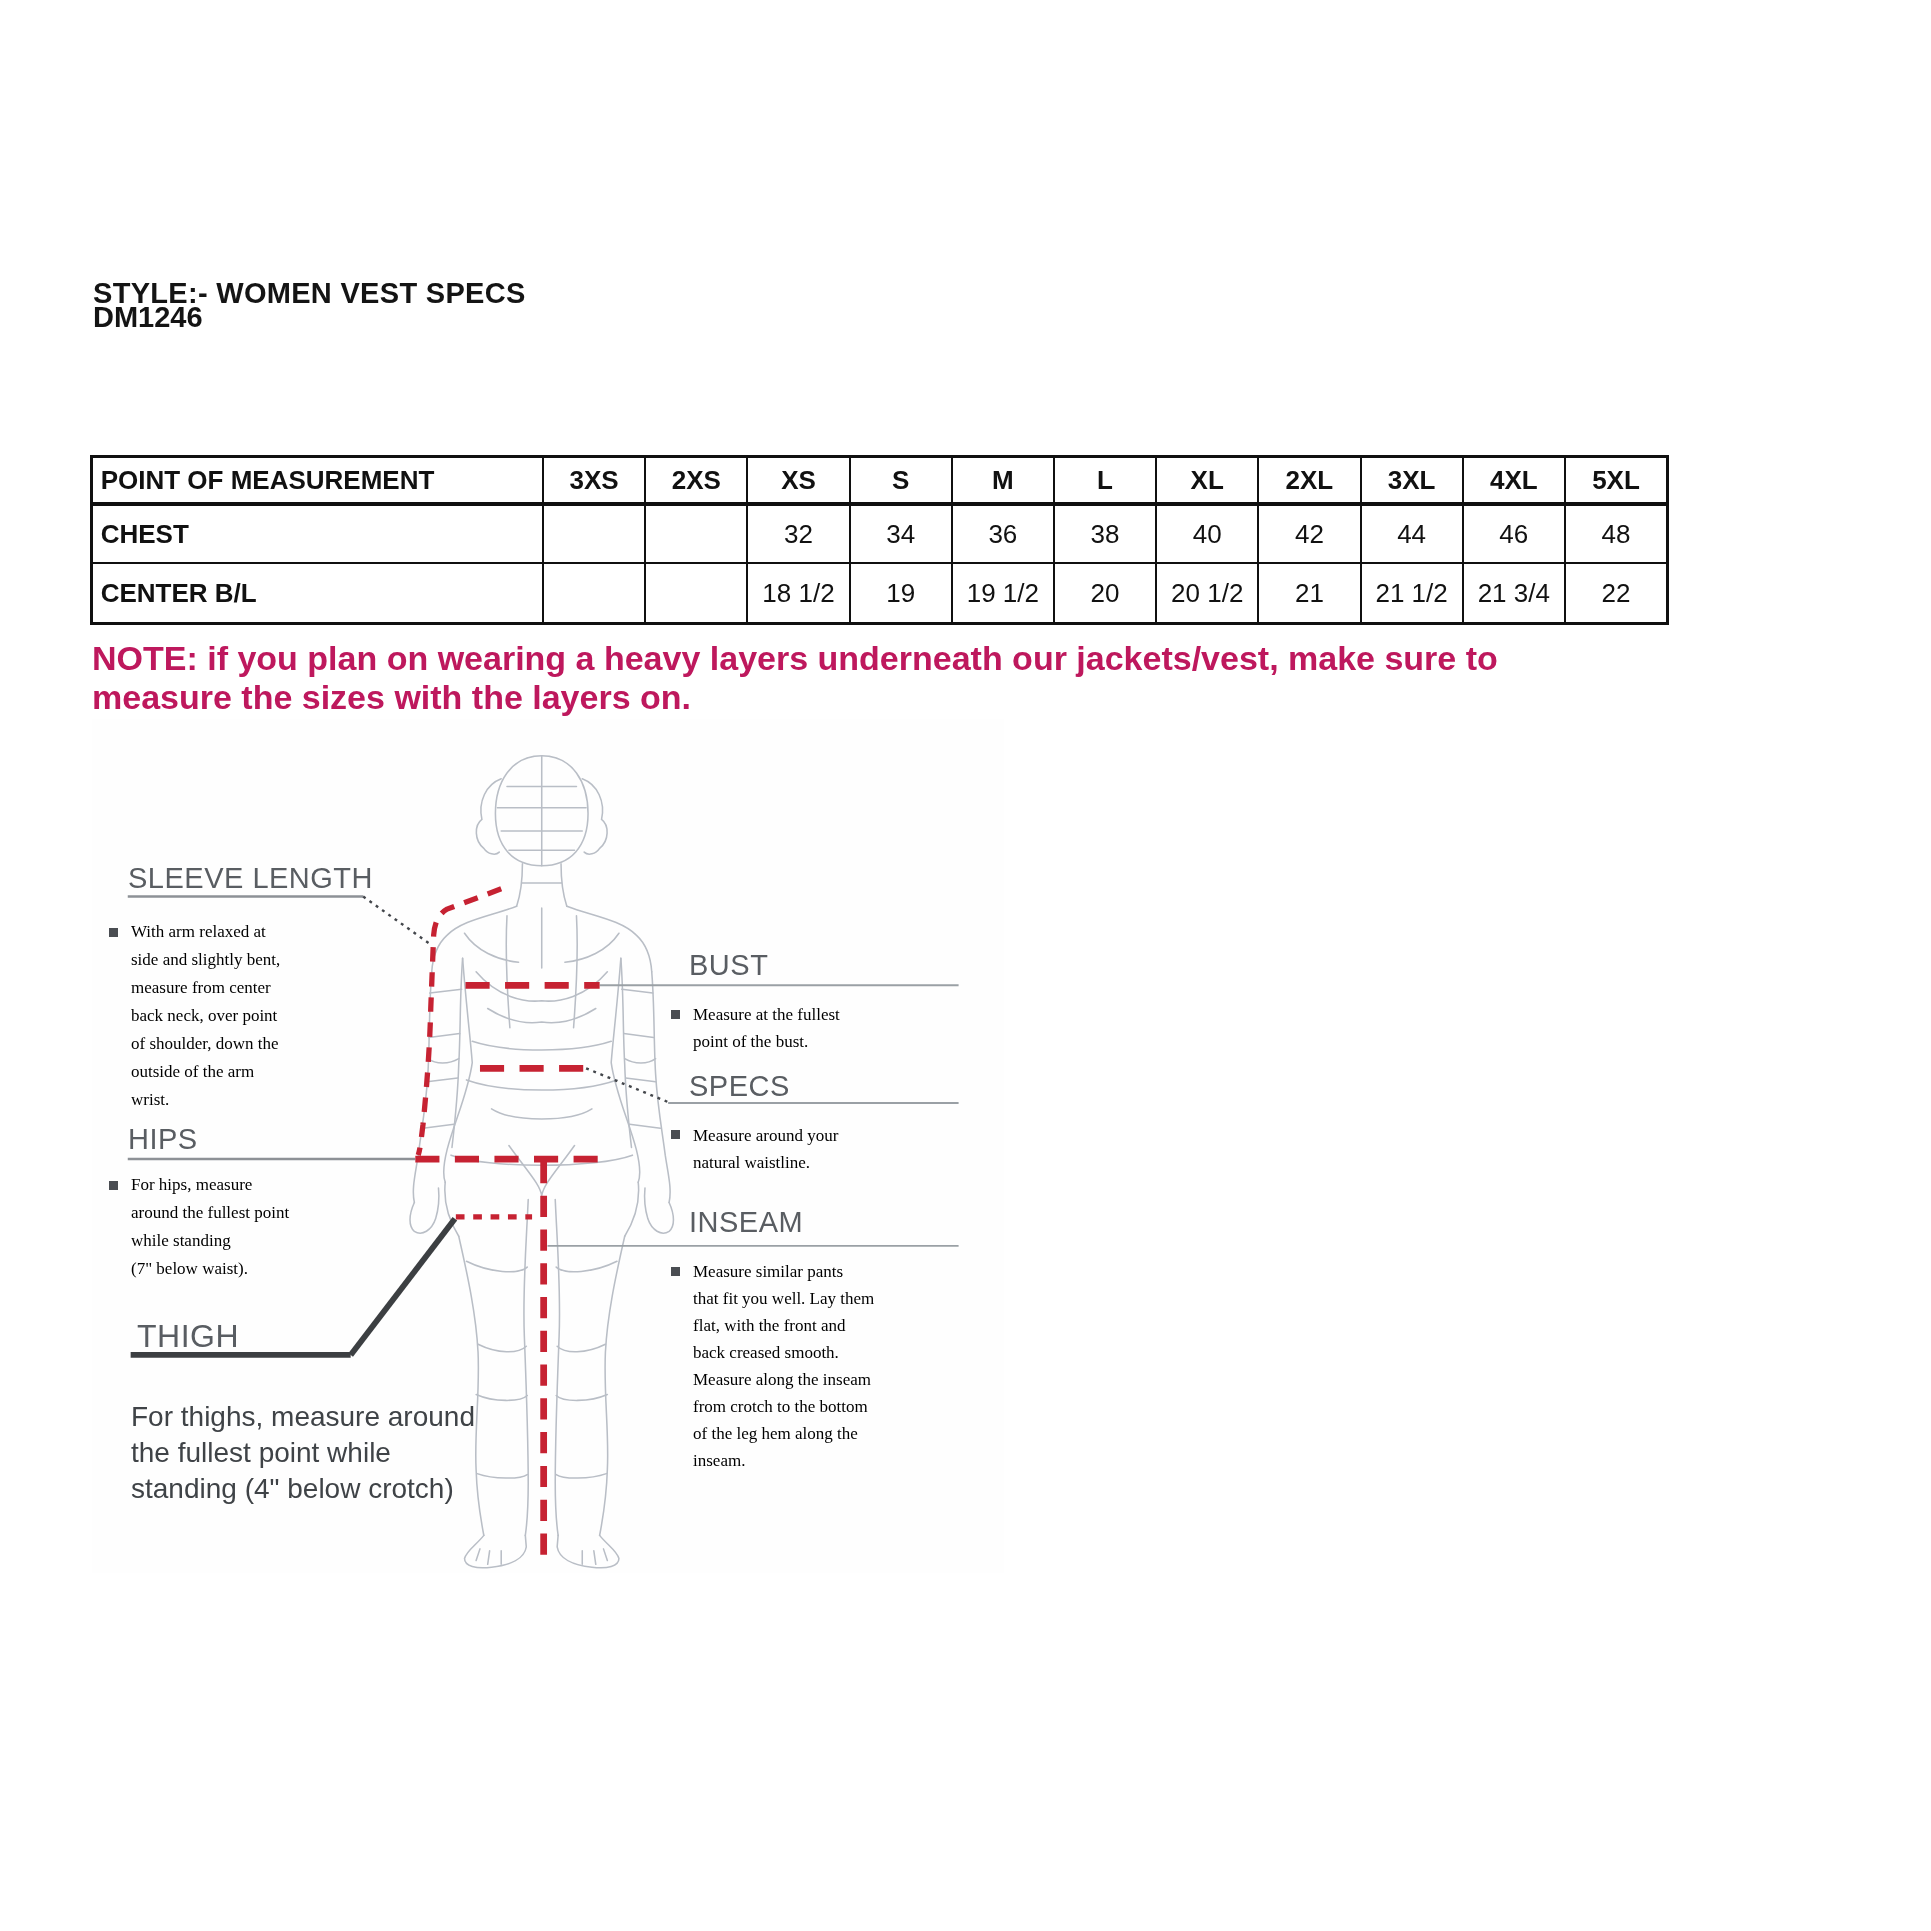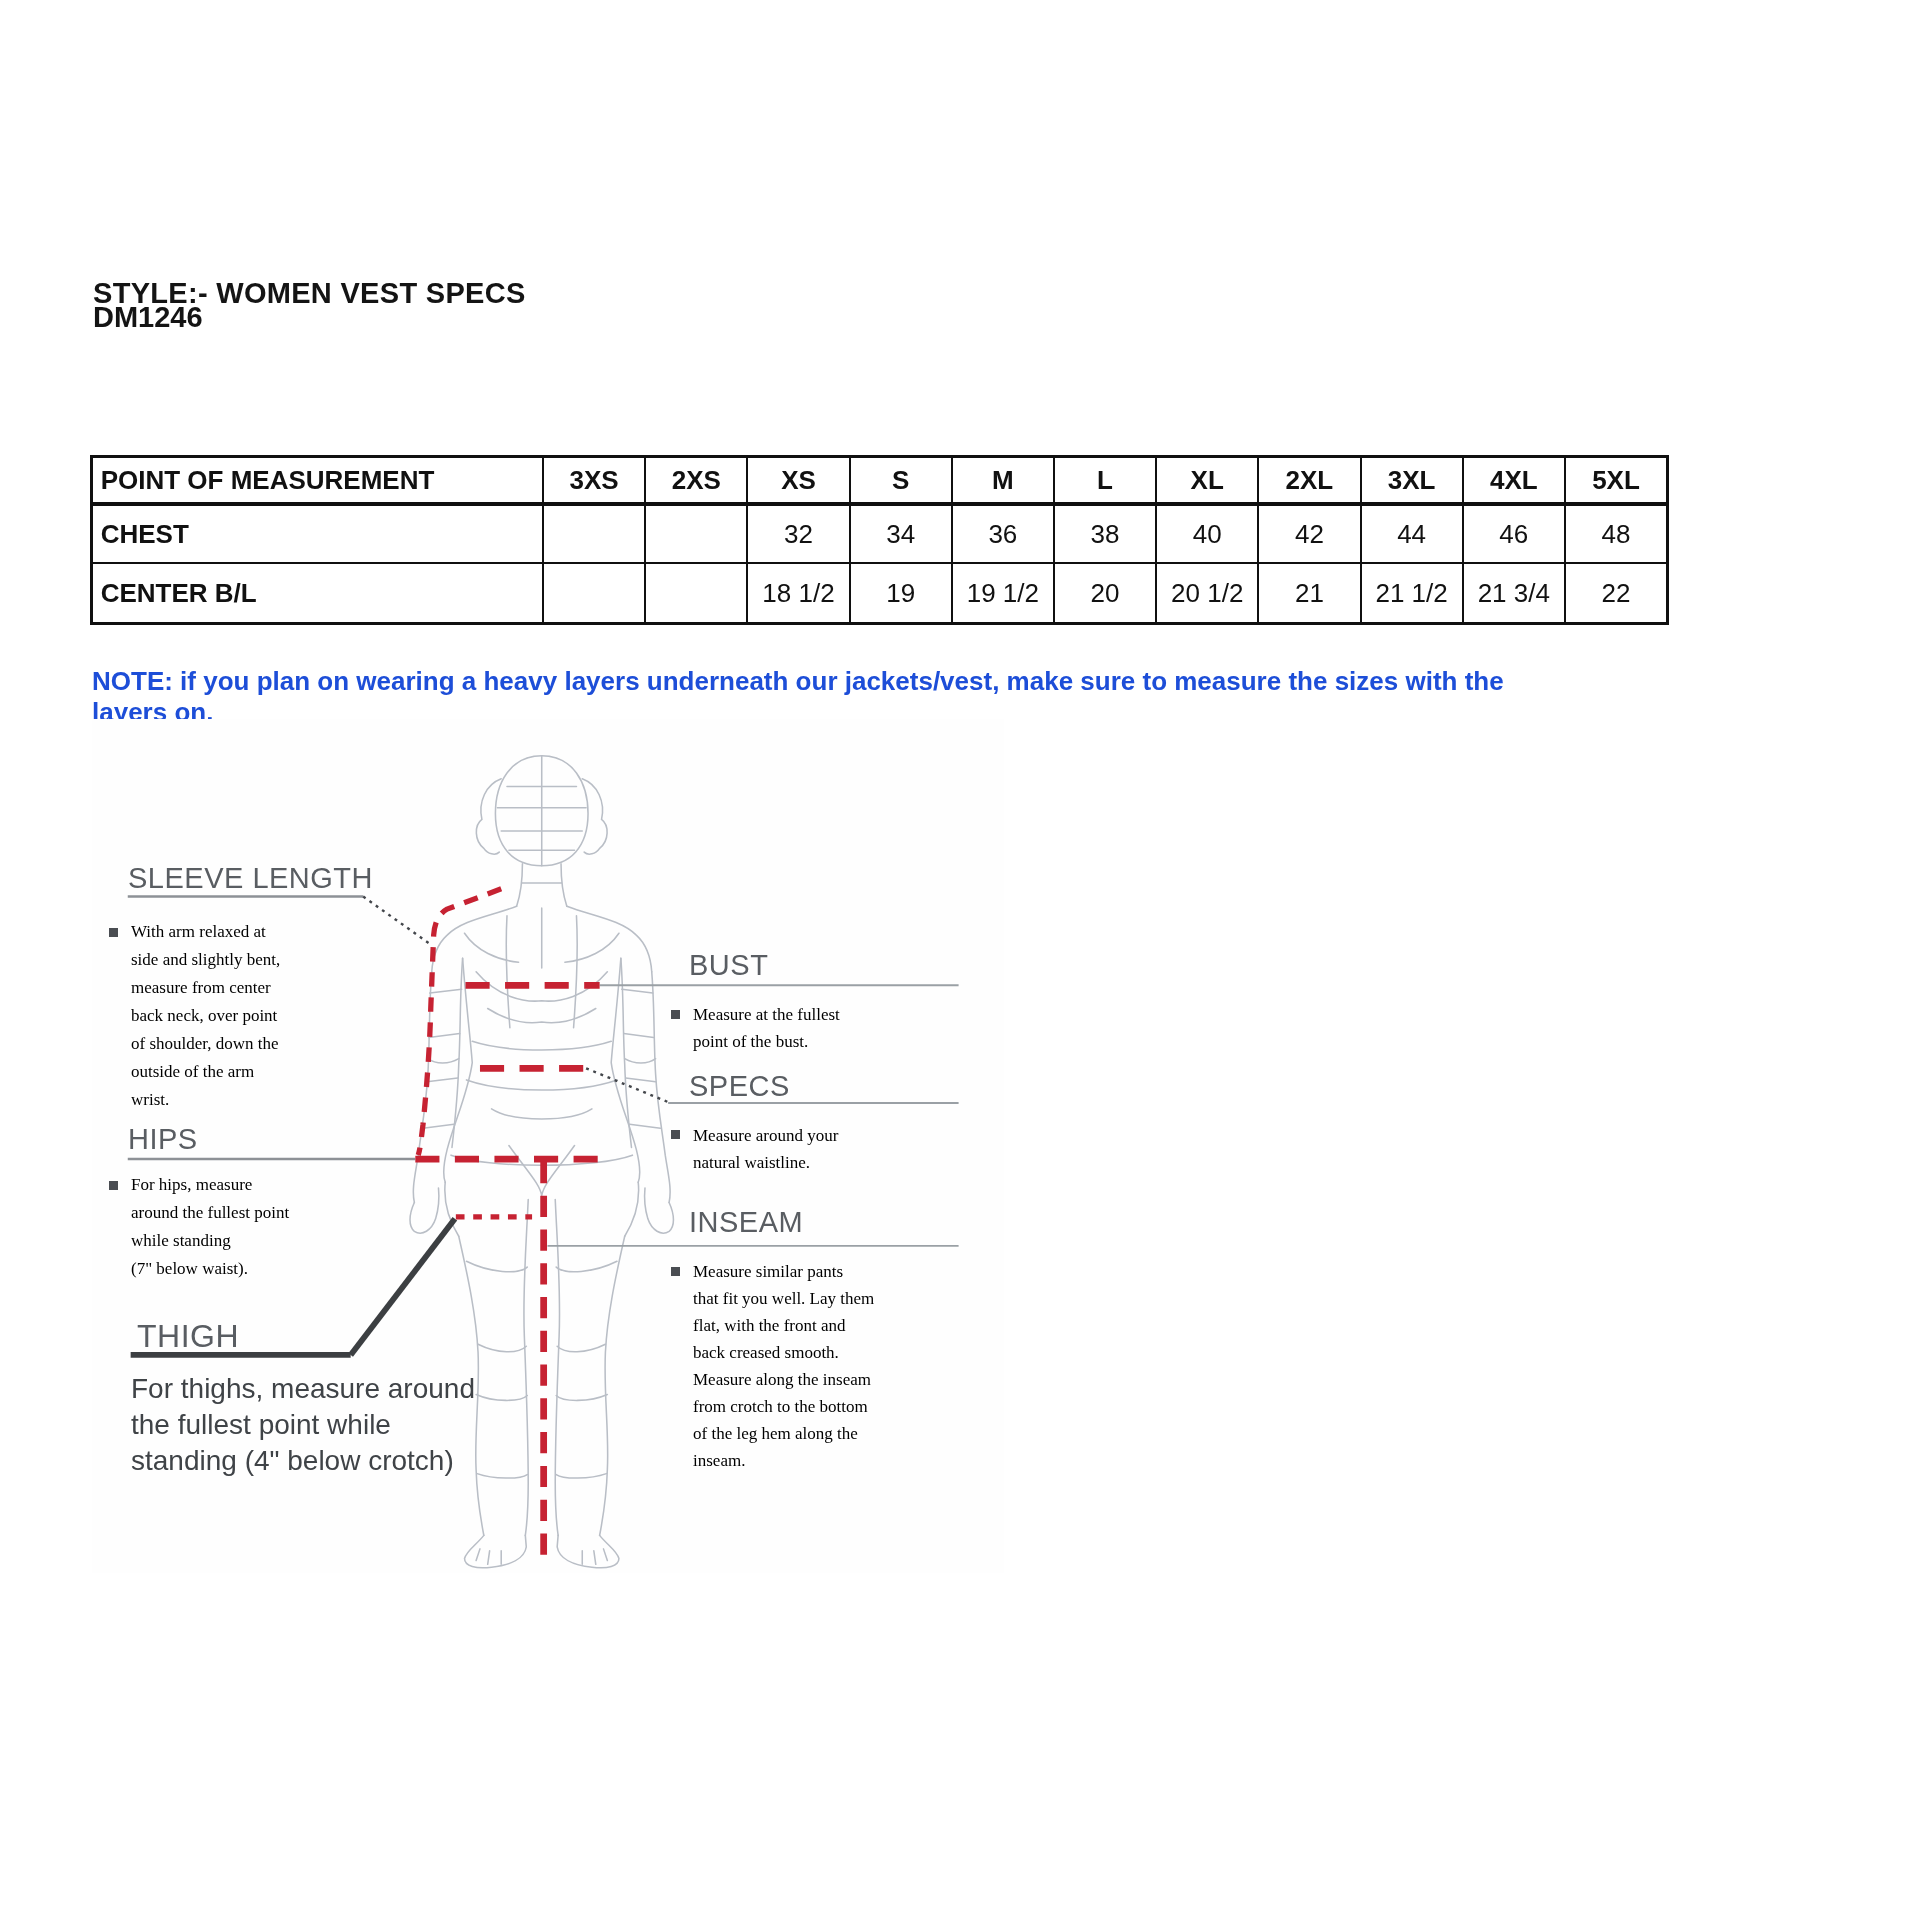--- a/index.html
+++ b/index.html
@@ -3,21 +3,21 @@
 <meta charset="utf-8">
 <style>
   * { margin:0; padding:0; box-sizing:border-box; }
   html,body { background:#ffffff; }
   body { font-family:"Liberation Sans", sans-serif; }
   .page { position:relative; width:1931px; height:1931px; background:#ffffff; overflow:hidden; }
 
   
   .doc-title   { position:absolute; left:93px; top:241px;  font-size:29px; font-weight:bold; color:#141414; letter-spacing:0.3px;margin-top:36px; }
   .doc-code    { position:absolute; left:93px; top:301px;  font-size:29px; font-weight:bold; color:#141414; }
-  .doc-note    { position:absolute; left:92px; top:666px;  font-size:26px; font-weight:bold; color:#1d4ed8; width:1468px; }
+  .doc-note    { position:absolute; left:92px; top:639px;  font-size:34px; font-weight:bold; color:#be185d; width:1468px; }
 
   
   .tbl { position:absolute; left:90px; top:419px; width:1579px; border:3.9px solid #101010; background:#fff;margin-top:36px; }
   .tr  { display:flex; }
   .td  { display:flex; align-items:center; justify-content:center;
          border-right:2.9px solid #101010; font-size:26px; color:#111; }
   .td:last-child { border-right:none; }
   .c0  { width:451px; flex:none; justify-content:flex-start; padding-left:7.7px; }
   .c   { flex:1; }
   .tr-head .td { height:48px; border-bottom:4.8px solid #101010; font-weight:bold; }
@@ -177,21 +177,21 @@
 wrist.</div>
 
     <div class="ann-title" style="left:36px; top:404px;">HIPS</div>
     <div class="bullet" style="left:17.4px; top:462px;"></div>
     <div class="ann-body" style="left:39px; top:452px; width:309px;">For hips, measure
 around the fullest point
 while standing
 (7" below waist).</div>
 
     <div class="ann-title" style="left:45px; top:599px; font-size:32px;">THIGH</div>
-    <div class="thigh-body" style="left:39px; top:652px; width:444px;">For thighs, measure around
+    <div class="thigh-body" style="left:39px; top:680px; width:444px;">For thighs, measure around
 the fullest point while
 standing (4" below crotch)</div>
 
     <div class="ann-title" style="left:597px; top:230px;">BUST</div>
     <div class="bullet" style="left:579px; top:291px;"></div>
     <div class="ann-body right" style="left:601px; top:282px; width:290px;">Measure at the fullest
 point of the bust.</div>
 
     <div class="ann-title" style="left:597px; top:351px;">SPECS</div>
     <div class="bullet" style="left:579px; top:411px;"></div>

